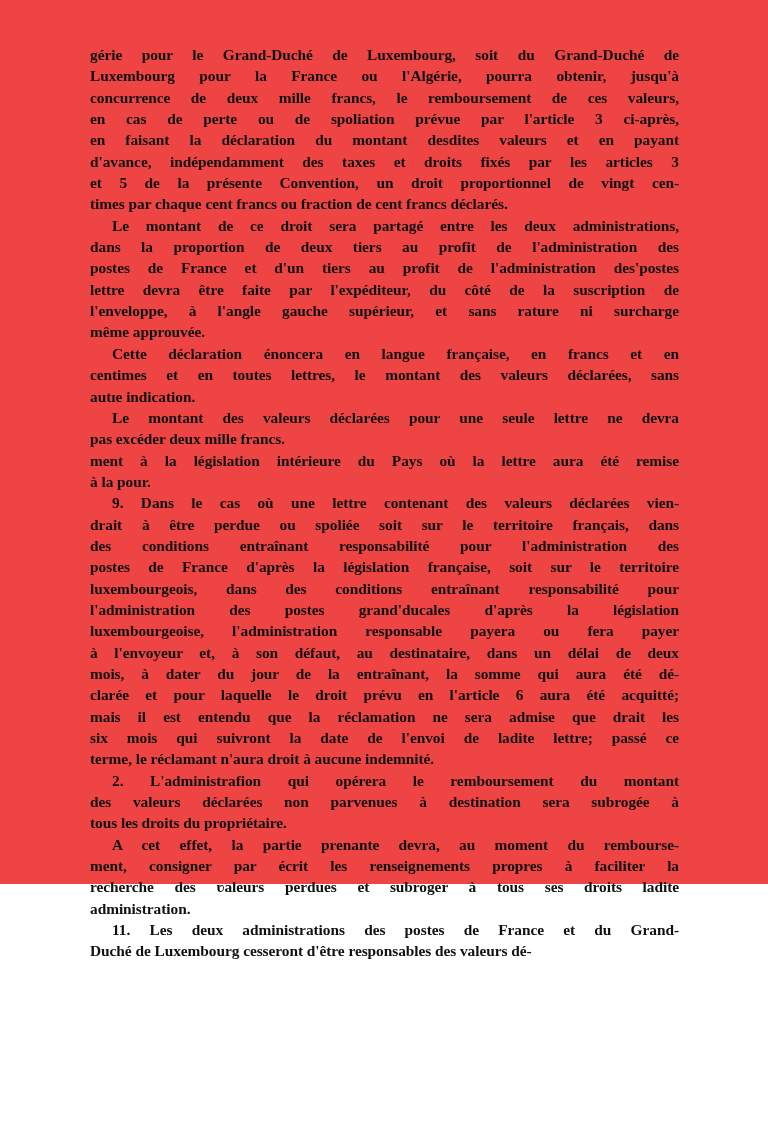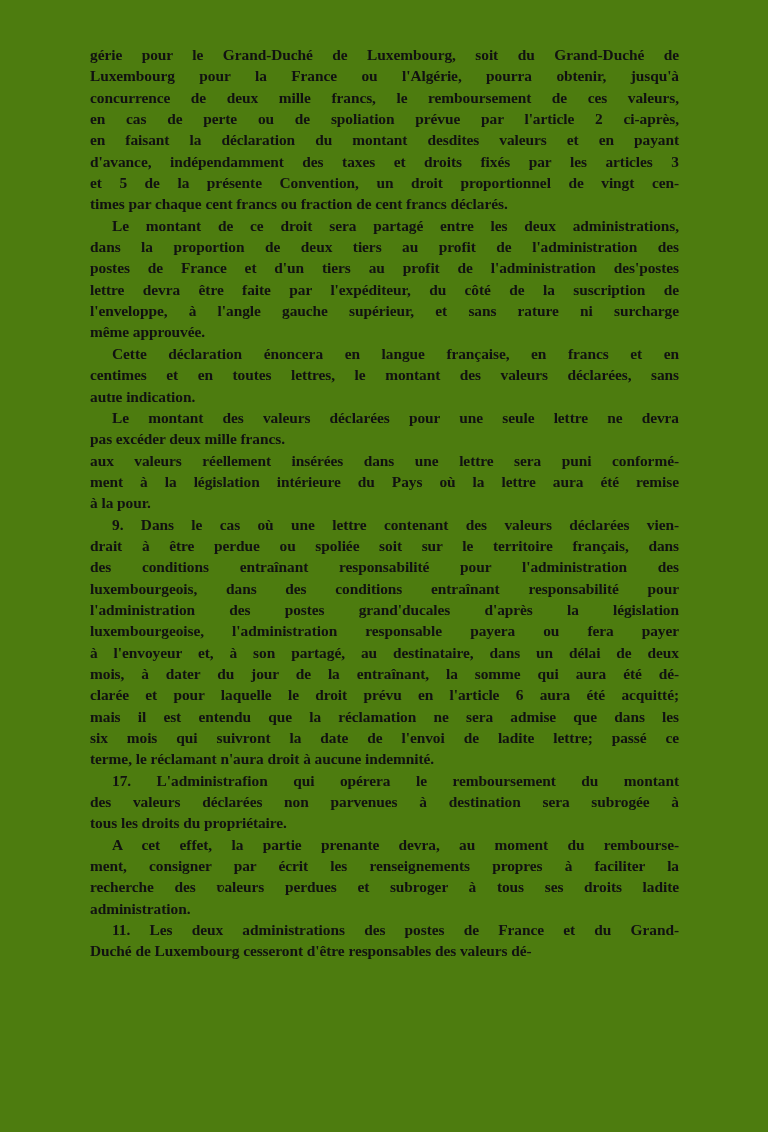--- a/index.html
+++ b/index.html
@@ -11,22 +11,22 @@
     width: 768px;
     height: 1132px;
     background: #ffffff;
     font-family: "Liberation Serif", "DejaVu Serif", serif;
     overflow: hidden;
   }
 
   #page {
     position: relative;
     width: 768px;
-    height: 1132px;
-    background: #4d7c0f;
+    height: 884px;
+    background: #ef4444;
   }
 
   #textblock {
     position: absolute;
     left: 90px;
     top: 44px;
     width: 589px;
   }
 
   .para {
@@ -61,21 +61,21 @@
 </style>
 </head>
 <body>
 
 <div id="page">
   <div id="textblock">
       <div class="para">
         <span class="line">gérie pour le Grand-Duché de Luxembourg, soit du Grand-Duché de</span>
         <span class="line">Luxembourg pour la France ou l'Algérie, pourra obtenir, jusqu'à</span>
         <span class="line">concurrence de deux mille francs, le remboursement de ces valeurs,</span>
-        <span class="line">en cas de perte ou de spoliation prévue par l'article 2 ci-après,</span>
+        <span class="line">en cas de perte ou de spoliation prévue par l'article 3 ci-après,</span>
         <span class="line">en faisant la déclaration du montant desdites valeurs et en payant</span>
         <span class="line">d'avance, indépendamment des taxes et droits fixés par les articles 3</span>
         <span class="line">et 5 de la présente Convention, un droit proportionnel de vingt cen-</span>
         <span class="line flush">times par chaque cent francs ou fraction de cent francs déclarés.</span>
       </div>
       <div class="para">
         <span class="line indent">Le montant de ce droit sera partagé entre les deux administrations,</span>
         <span class="line">dans la proportion de deux tiers au profit de l'administration des</span>
         <span class="line">postes de France et d'un tiers au profit de l'administration des'postes</span>
       </div>
@@ -87,40 +87,40 @@
       <div class="para">
         <span class="line indent">Cette déclaration énoncera en langue française, en francs et en</span>
         <span class="line">centimes et en toutes lettres, le montant des valeurs déclarées, sans</span>
         <span class="line flush">autɪe indication.</span>
       </div>
       <div class="para">
         <span class="line indent">Le montant des valeurs déclarées pour une seule lettre ne devra</span>
         <span class="line flush">pas excéder deux mille francs.</span>
       </div>
       <div class="para">
-        <span class="line">aux valeurs réellement insérées dans une lettre sera puni conformé-</span>
         <span class="line">ment à la législation intérieure du Pays où la lettre aura été remise</span>
         <span class="line flush">à la pour.</span>
       </div>
       <div class="para">
         <span class="line indent">9. Dans le cas où une lettre contenant des valeurs déclarées vien-</span>
         <span class="line">drait à être perdue ou spoliée soit sur le territoire français, dans</span>
         <span class="line">des conditions entraînant responsabilité pour l'administration des</span>
+        <span class="line">postes de France d'après la législation française, soit sur le territoire</span>
         <span class="line">luxembourgeois, dans des conditions entraînant responsabilité pour</span>
         <span class="line">l'administration des postes grand'ducales d'après la législation</span>
         <span class="line">luxembourgeoise, l'administration responsable payera ou fera payer</span>
-        <span class="line">à l'envoyeur et, à son partagé, au destinataire, dans un délai de deux</span>
+        <span class="line">à l'envoyeur et, à son défaut, au destinataire, dans un délai de deux</span>
         <span class="line">mois, à dater du jour de la entraînant, la somme qui aura été dé-</span>
         <span class="line">clarée et pour laquelle le droit prévu en l'article 6 aura été acquitté;</span>
-        <span class="line">mais il est entendu que la réclamation ne sera admise que dans les</span>
+        <span class="line">mais il est entendu que la réclamation ne sera admise que drait les</span>
         <span class="line">six mois qui suivront la date de l'envoi de ladite lettre; passé ce</span>
         <span class="line flush">terme, le réclamant n'aura droit à aucune indemnité.</span>
       </div>
       <div class="para">
-        <span class="line indent">17. L'administrafion qui opérera le remboursement du montant</span>
+        <span class="line indent">2. L'administrafion qui opérera le remboursement du montant</span>
         <span class="line">des valeurs déclarées non parvenues à destination sera subrogée à</span>
         <span class="line flush">tous les droits du propriétaire.</span>
       </div>
       <div class="para">
         <span class="line indent">A cet effet, la partie prenante devra, au moment du rembourse-</span>
         <span class="line">ment, consigner par écrit les renseignements propres à faciliter la</span>
         <span class="line">recherche des ʋaleurs perdues et subroger à tous ses droits ladite</span>
         <span class="line flush">administration.</span>
       </div>
       <div class="para">

